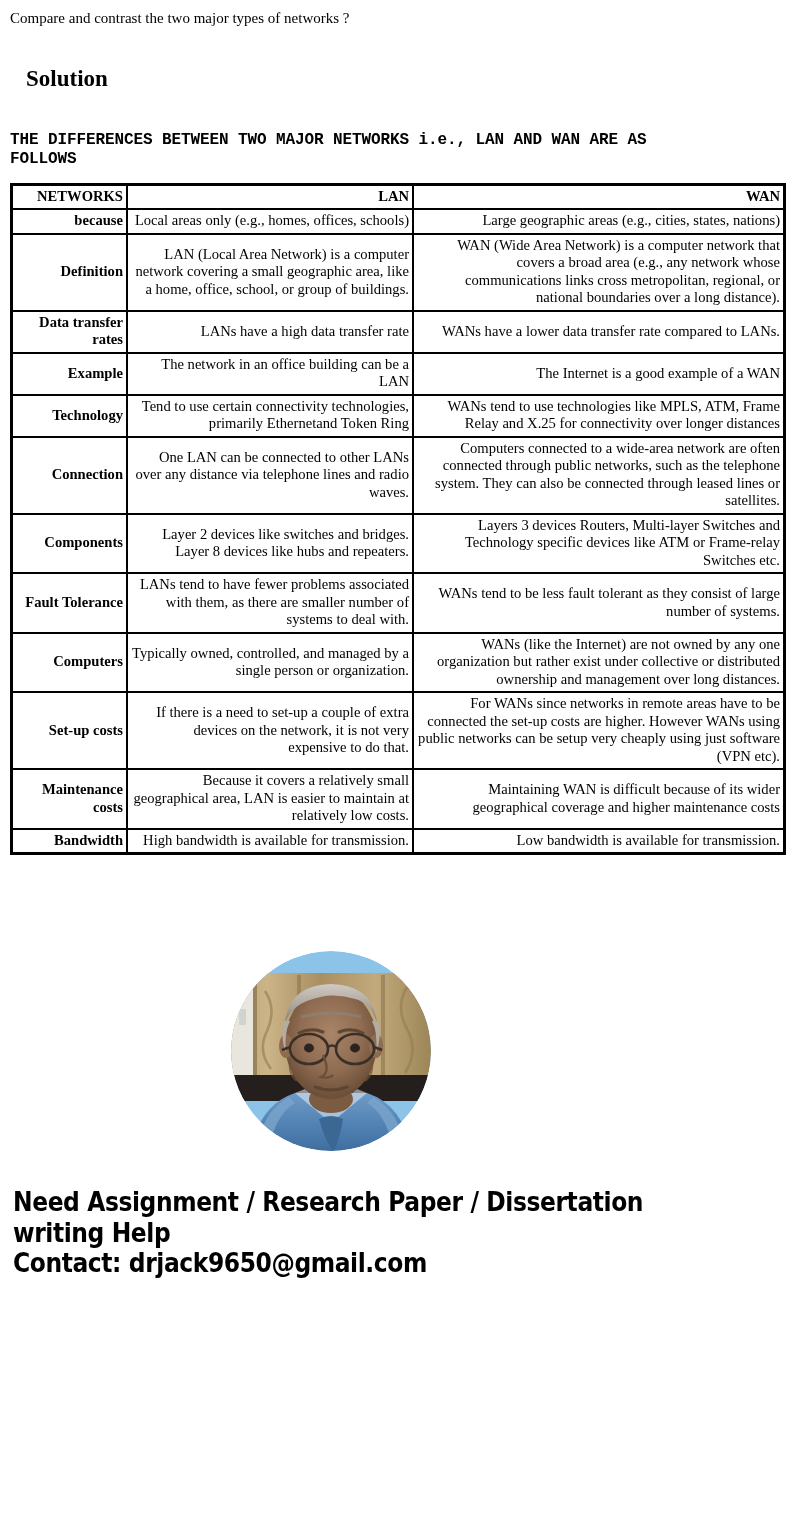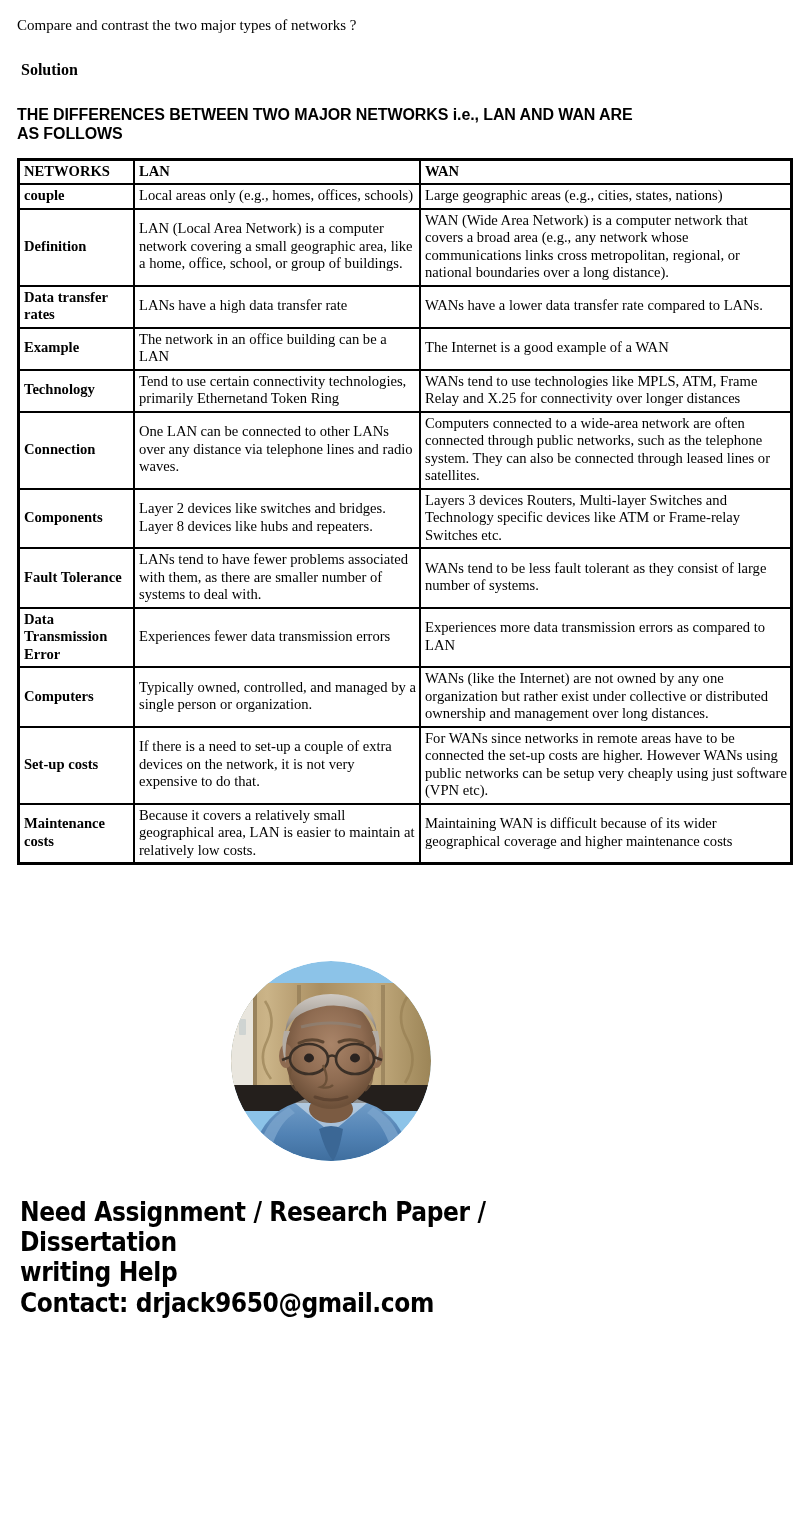--- a/index.html
+++ b/index.html
@@ -11,52 +11,53 @@
     width: 794px;
     min-height: 1523px;
     font-family: "Liberation Serif", "DejaVu Serif", serif;
     color: #000000;
     -webkit-font-smoothing: antialiased;
   }
   .page {
     width: 662px;
     position: relative;
     box-sizing: border-box;
-    padding: 8px;
+    padding: 1px;
   }
 
   
   .question {
     font-family: "Liberation Serif", serif;
     font-size: 15px;
     line-height: 1.2;
     padding: 8px 0 0 9px;
     margin: 0;
   }
   .solution-heading {
     font-family: "Liberation Serif", serif;
-    font-size: 16px;
-    font-weight: bold;
-    margin: 4px;
+    font-size: 23px;
+    font-weight: bold;
+    margin: 16px;
     padding: 22px 0 0 9px;
     line-height: 1.2;
   }
   .diff-heading {
-    font-family: Liberation Sans, sans-serif;
+    font-family: Liberation Mono, monospace;
     font-size: 16px;
     font-weight: bold;
     margin: 0;
     padding: 22px 0 0 9px;
     line-height: 1.2;
     letter-spacing: -0.1px;
   }
 
   
   .table-wrap {
     padding: 14px 0 0 9px;
+    text-align: right;
   }
   table.compare {
     border-collapse: separate;
     border-spacing: 0;
     width: 776px;
     border: 2px solid #000;
     table-layout: fixed;
     background: #fff;
   }
   table.compare col.c0 { width: 115px; }
@@ -97,21 +98,21 @@
           <col class="c1">
           <col class="c2">
       </colgroup>
       <tbody id="table-body">
           <tr class="header">
             <td>NETWORKS</td>
             <td>LAN</td>
             <td>WAN</td>
           </tr>
           <tr>
-            <td class="rowhead">couple</td>
+            <td class="rowhead">because</td>
             <td>Local areas only (e.g., homes, offices, schools)</td>
             <td>Large geographic areas (e.g., cities, states, nations)</td>
           </tr>
           <tr>
             <td class="rowhead">Definition</td>
             <td>LAN (Local Area Network) is a computer network covering a small geographic area, like a home, office, school, or group of buildings.</td>
             <td>WAN (Wide Area Network) is a computer network that covers a broad area (e.g., any network whose communications links cross metropolitan, regional, or national boundaries over a long distance).</td>
           </tr>
           <tr>
             <td class="rowhead">Data transfer rates</td>
@@ -137,38 +138,38 @@
             <td class="rowhead">Components</td>
             <td>Layer 2 devices like switches and bridges. Layer 8 devices like hubs and repeaters.</td>
             <td>Layers 3 devices Routers, Multi-layer Switches and Technology specific devices like ATM or Frame-relay Switches etc.</td>
           </tr>
           <tr>
             <td class="rowhead">Fault Tolerance</td>
             <td>LANs tend to have fewer problems associated with them, as there are smaller number of systems to deal with.</td>
             <td>WANs tend to be less fault tolerant as they consist of large number of systems.</td>
           </tr>
           <tr>
-            <td class="rowhead">Data Transmission Error</td>
-            <td>Experiences fewer data transmission errors</td>
-            <td>Experiences more data transmission errors as compared to LAN</td>
-          </tr>
-          <tr>
             <td class="rowhead">Computers</td>
             <td>Typically owned, controlled, and managed by a single person or organization.</td>
             <td>WANs (like the Internet) are not owned by any one organization but rather exist under collective or distributed ownership and management over long distances.</td>
           </tr>
           <tr>
             <td class="rowhead">Set-up costs</td>
             <td> If there is a need to set-up a couple of extra devices on the network, it is not very expensive to do that.</td>
             <td>For WANs since networks in remote areas have to be connected the set-up costs are higher. However WANs using public networks can be setup very cheaply using just software (VPN etc).</td>
           </tr>
           <tr>
             <td class="rowhead">Maintenance costs</td>
             <td>Because it covers a relatively small geographical area, LAN is easier to maintain at relatively low costs.</td>
             <td>Maintaining WAN is difficult because of its wider geographical coverage and higher maintenance costs</td>
+          </tr>
+          <tr>
+            <td class="rowhead">Bandwidth</td>
+            <td>High bandwidth is available for transmission.</td>
+            <td> Low bandwidth is available for transmission.</td>
           </tr>
         </tbody>
     </table>
   </div>
 
   <div style="height:96px"></div>
 
   <div style="display:flex;justify-content:center;align-items:center;">
     <div style="width:200px;height:200px;border-radius:50%;overflow:hidden;position:relative;background:#ffffff;">
       <svg viewBox="0 0 200 200" width="200" height="200" style="display:block;">

